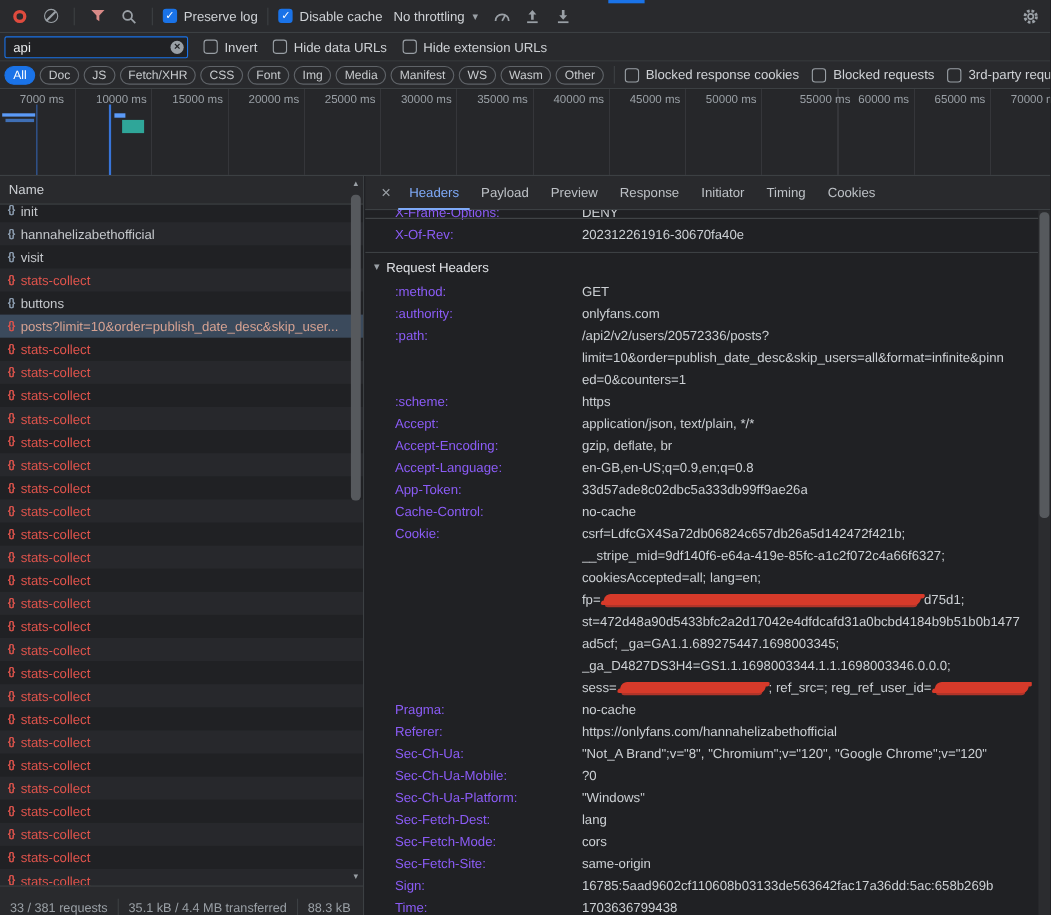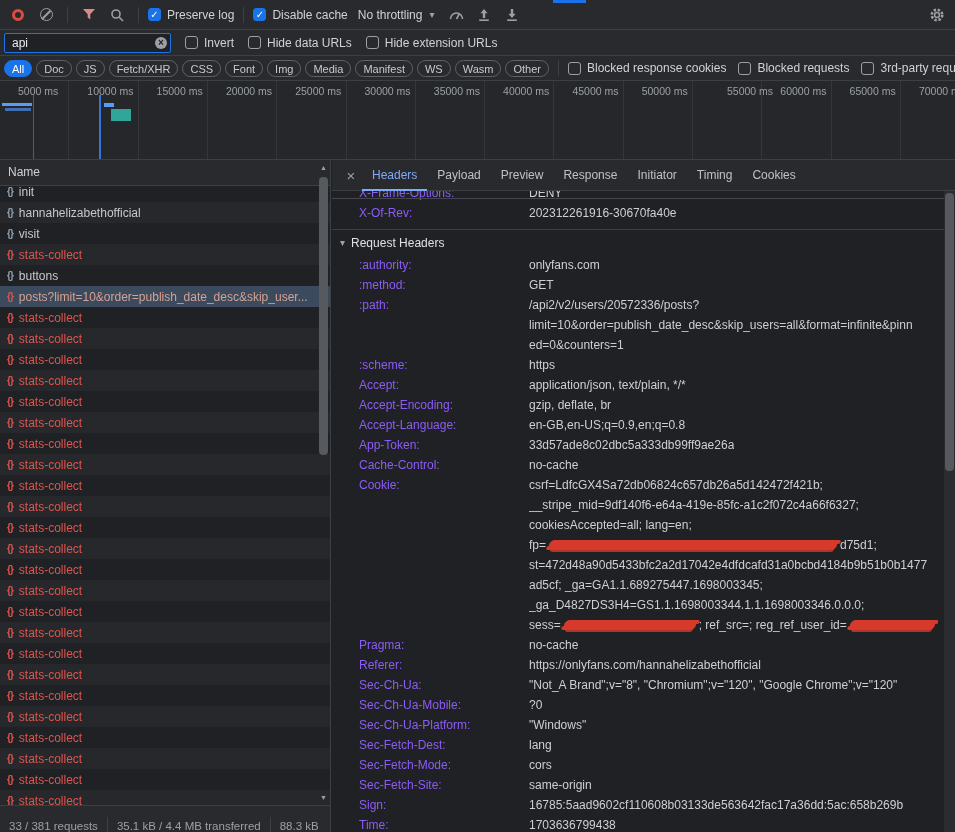--- a/index.html
+++ b/index.html
@@ -197,21 +197,21 @@
       </div>
   </div>
 
   <div class="timeline">
     <div class="wbar" style="left:2px;top:22px;width:30px;height:3px;background:#5b9bf8"></div>
     <div class="wbar" style="left:5px;top:27px;width:26px;height:3px;background:#3f6fb5"></div>
     <div class="wbar" style="left:33px;top:14px;width:1px;height:65px;background:#3874d8;opacity:.75"></div>
     <div class="wbar" style="left:99px;top:14px;width:2px;height:65px;background:#3874d8"></div>
     <div class="wbar" style="left:104px;top:22px;width:10px;height:4px;background:#5b9bf8"></div>
     <div class="wbar" style="left:111px;top:28px;width:20px;height:12px;background:#2fa699"></div>
-  <span class="tick" style="left: 18px;">5000 ms</span>
+  <span class="tick" style="left: 18px;">7000 ms</span>
       <span class="tick" style="left: 87.3px;">10000 ms</span>
       <span class="tick" style="left: 156.6px;">15000 ms</span>
       <span class="tick" style="left: 225.9px;">20000 ms</span>
       <span class="tick" style="left: 295.2px;">25000 ms</span>
       <span class="tick" style="left: 364.5px;">30000 ms</span>
       <span class="tick" style="left: 433.8px;">35000 ms</span>
       <span class="tick" style="left: 503.1px;">40000 ms</span>
       <span class="tick" style="left: 572.4px;">45000 ms</span>
       <span class="tick" style="left: 641.7px;">50000 ms</span>
       <span class="tick" style="left: 727px;">55000 ms</span>
@@ -385,29 +385,29 @@
               <div class="hkey">X-Of-Rev:</div>
               <div class="hval">
                 <div class="vline">202312261916-30670fa40e</div>
               </div>
             </div>
             <div class="hsec">
               <span class="tri">▾</span>
               <span>Request Headers</span>
             </div>
             <div class="hrow">
+              <div class="hkey">:method:</div>
+              <div class="hval">
+                <div class="vline">GET</div>
+              </div>
+            </div>
+            <div class="hrow">
               <div class="hkey">:authority:</div>
               <div class="hval">
                 <div class="vline">onlyfans.com</div>
-              </div>
-            </div>
-            <div class="hrow">
-              <div class="hkey">:method:</div>
-              <div class="hval">
-                <div class="vline">GET</div>
               </div>
             </div>
             <div class="hrow">
               <div class="hkey">:path:</div>
               <div class="hval">
                 <div class="vline">/api2/v2/users/20572336/posts?</div>
                 <div class="vline">limit=10&amp;order=publish_date_desc&amp;skip_users=all&amp;format=infinite&amp;pinn</div>
                 <div class="vline">ed=0&amp;counters=1</div>
               </div>
             </div>

